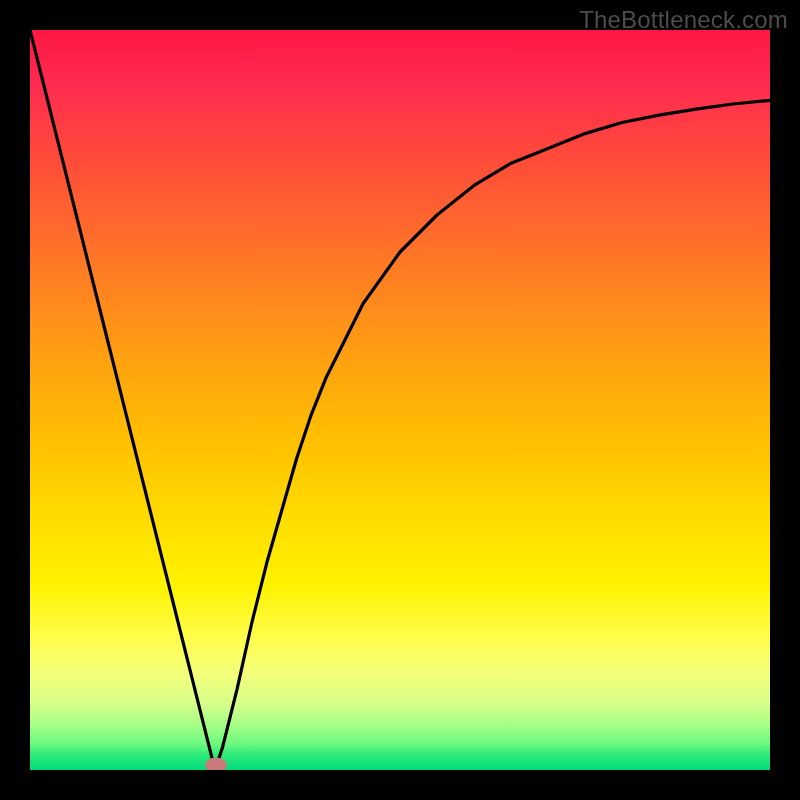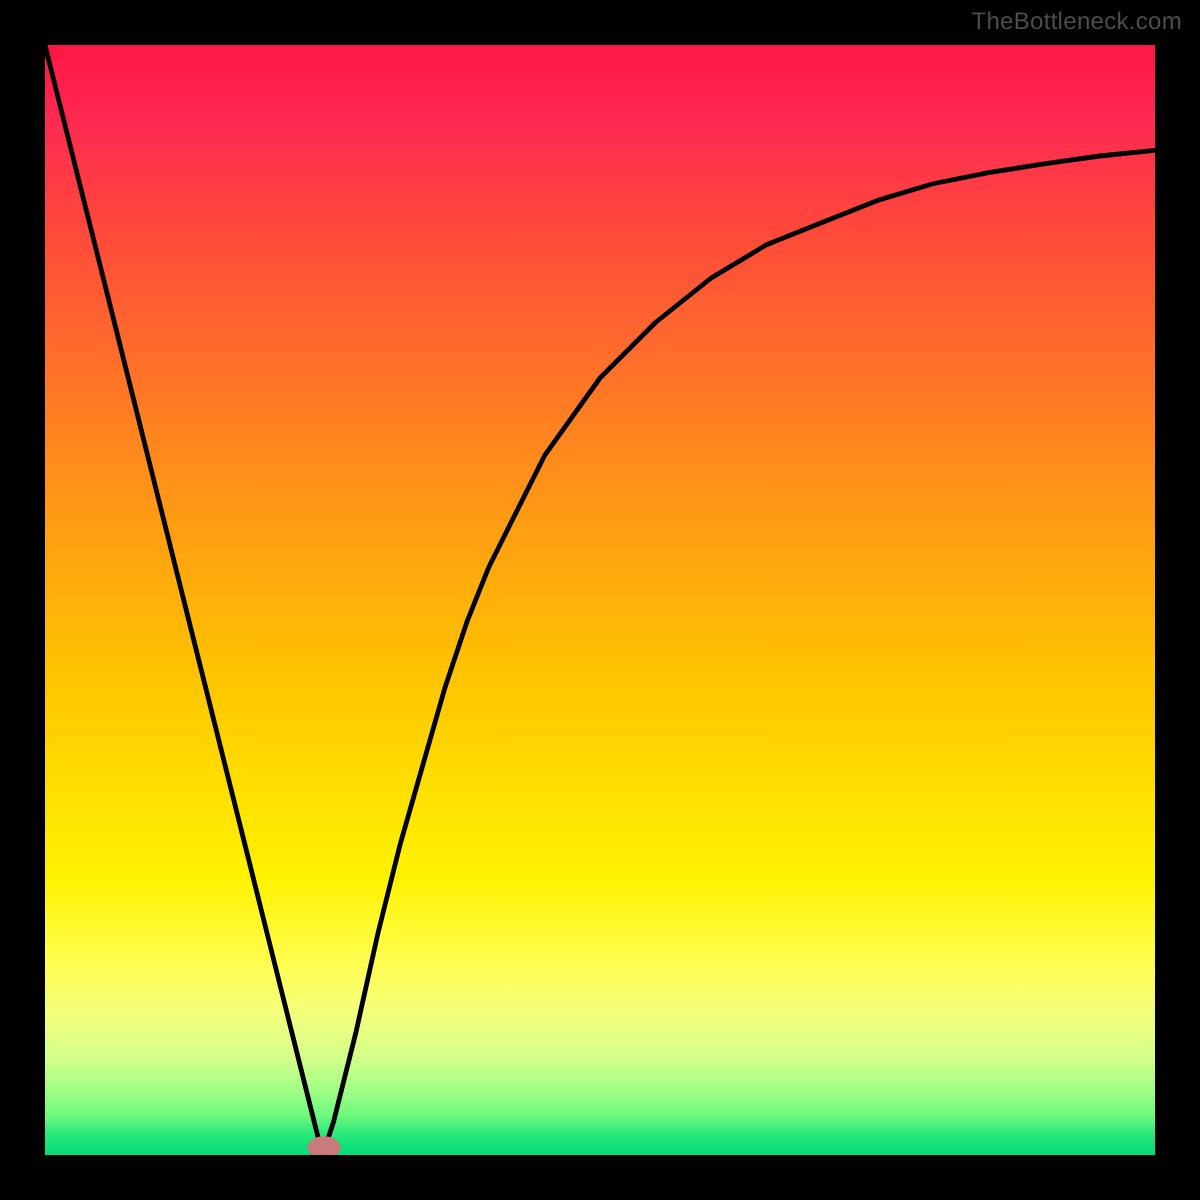--- a/index.html
+++ b/index.html
@@ -49,21 +49,21 @@
   }
   .curve-svg {
     position: absolute;
     inset: 0;
   }
   .attribution {
     position: absolute;
     top: 6px;
     right: 12px;
     color: #4d4d4d;
-    font-size: 16px;
+    font-size: 24px;
     letter-spacing: 0.2px;
     text-align: center;
   }
 </style>
 </head>
 <body>
 
 <div class="frame">
 
   <div class="plot-area">

